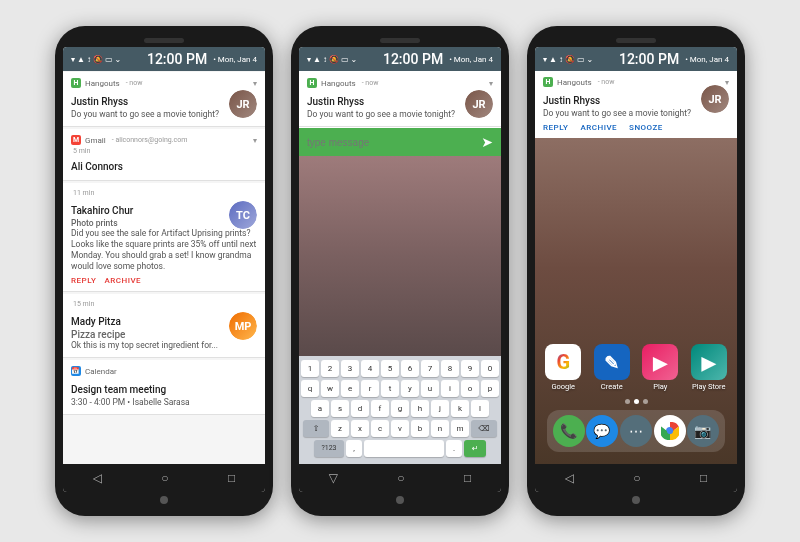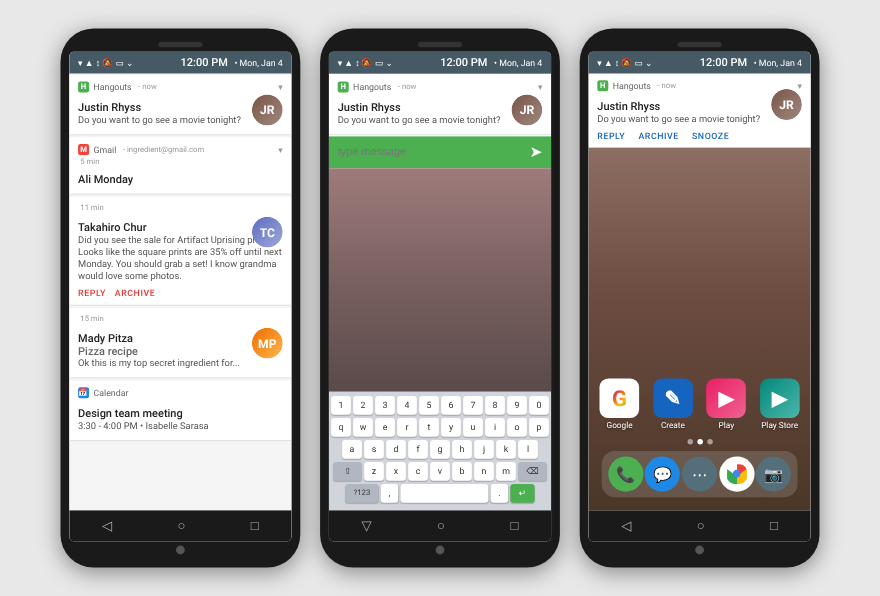--- a/index.html
+++ b/index.html
@@ -43,21 +43,21 @@
     .status-bar {
       background: #455a64;
       color: #fff;
       font-size: 9px;
       padding: 4px 8px;
       display: flex;
       align-items: center;
       justify-content: space-between;
       min-height: 20px;
     }
-    .status-time { font-weight: 500; font-size: 10px; }
+    .status-time { font-weight: 500; font-size: 14px; }
     .status-date { font-size: 8px; margin-left: 4px; }
     .status-icon { font-size: 8px; color: #fff; }
 
     
     .notif-shade {
       background: #f5f5f5;
       flex: 1;
       overflow: hidden;
       display: flex;
       flex-direction: column;
@@ -367,41 +367,42 @@
           <div class="notif-message">Do you want to go see a movie tonight?</div>
           <div class="notif-avatar">
             <div class="avatar-img avatar-jr">JR</div>
           </div>
         </div>
 
         <div class="notif-item">
           <div class="notif-app-row">
             <div class="notif-app-icon gmail-icon">M</div>
             <span class="notif-app-name">Gmail</span>
-            <span class="notif-app-time"> - <span>ingredient@gmail.com</span></span>
+            <span class="notif-app-time"> - <span>aliconnors@going.com</span></span>
             <span class="notif-expand">▾</span>
           </div>
           <div style="display:flex;align-items:flex-start;">
             <div style="flex:1;">
               <div style="display:flex;align-items:center;gap:4px;">
                 <span class="notif-app-time"><span>5 min</span></span>
               </div>
-              <span class="notif-sender">Ali Monday</span>
+              <span class="notif-sender">Ali Connors</span>
             </div>
           </div>
           <div class="notif-avatar">
             <div class="avatar-img avatar-ac">AC</div>
           </div>
         </div>
 
         <div class="notif-item">
           <div class="notif-app-row">
             <span class="notif-app-time">11 min</span>
           </div>
           <span class="notif-sender">Takahiro Chur</span>
+          <div style="font-size:8.5px;color:#666;font-weight:500;">Photo prints</div>
           <div class="notif-message">Did you see the sale for Artifact Uprising prints? Looks like the square prints are 35% off until next Monday. You should grab a set! I know grandma would love some photos.</div>
           <div class="notif-avatar">
             <div class="avatar-img avatar-tc">TC</div>
           </div>
           <div class="notif-actions">
             <span class="notif-action-btn">REPLY</span>
             <span class="notif-action-btn">ARCHIVE</span>
           </div>
         </div>
 

